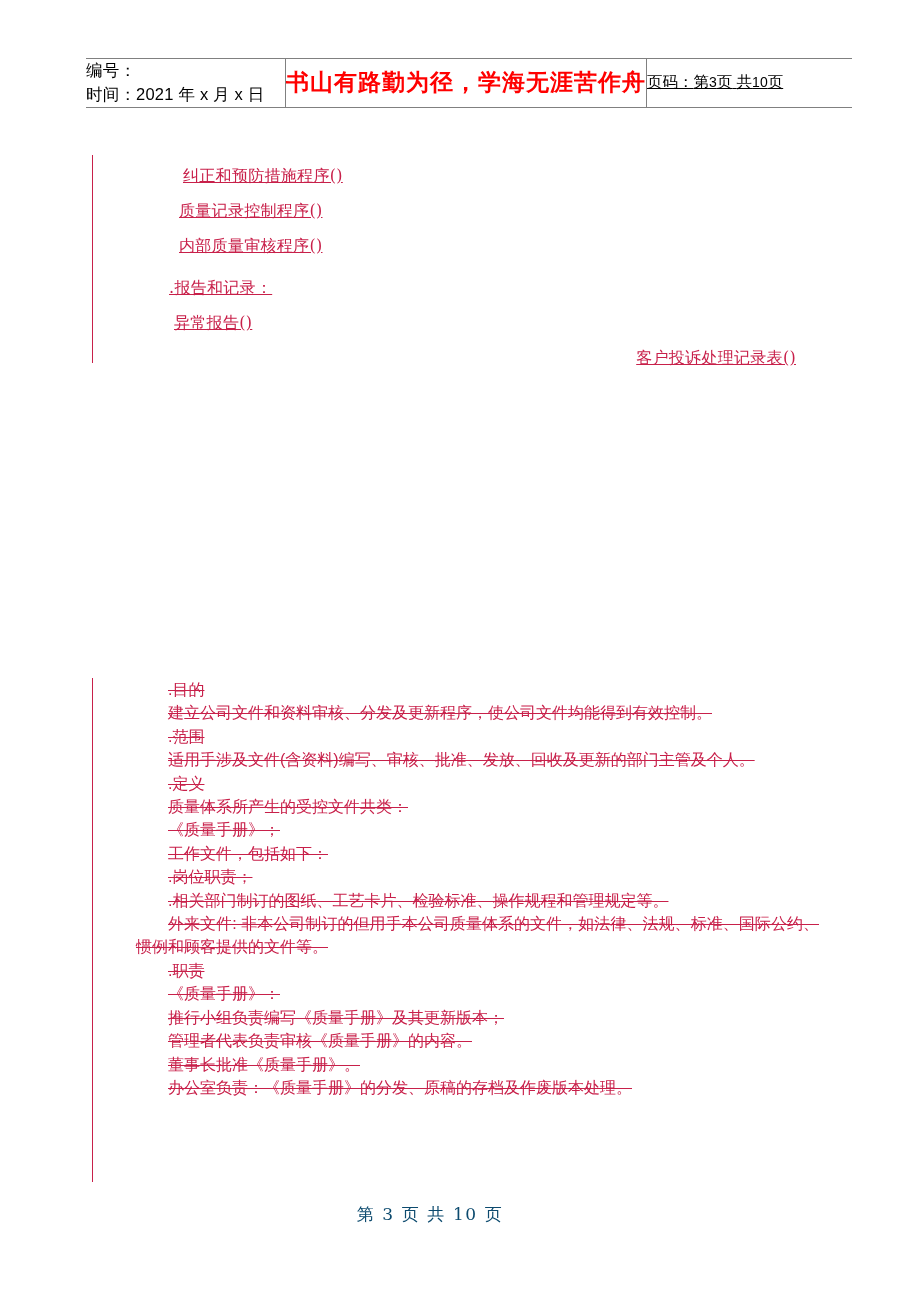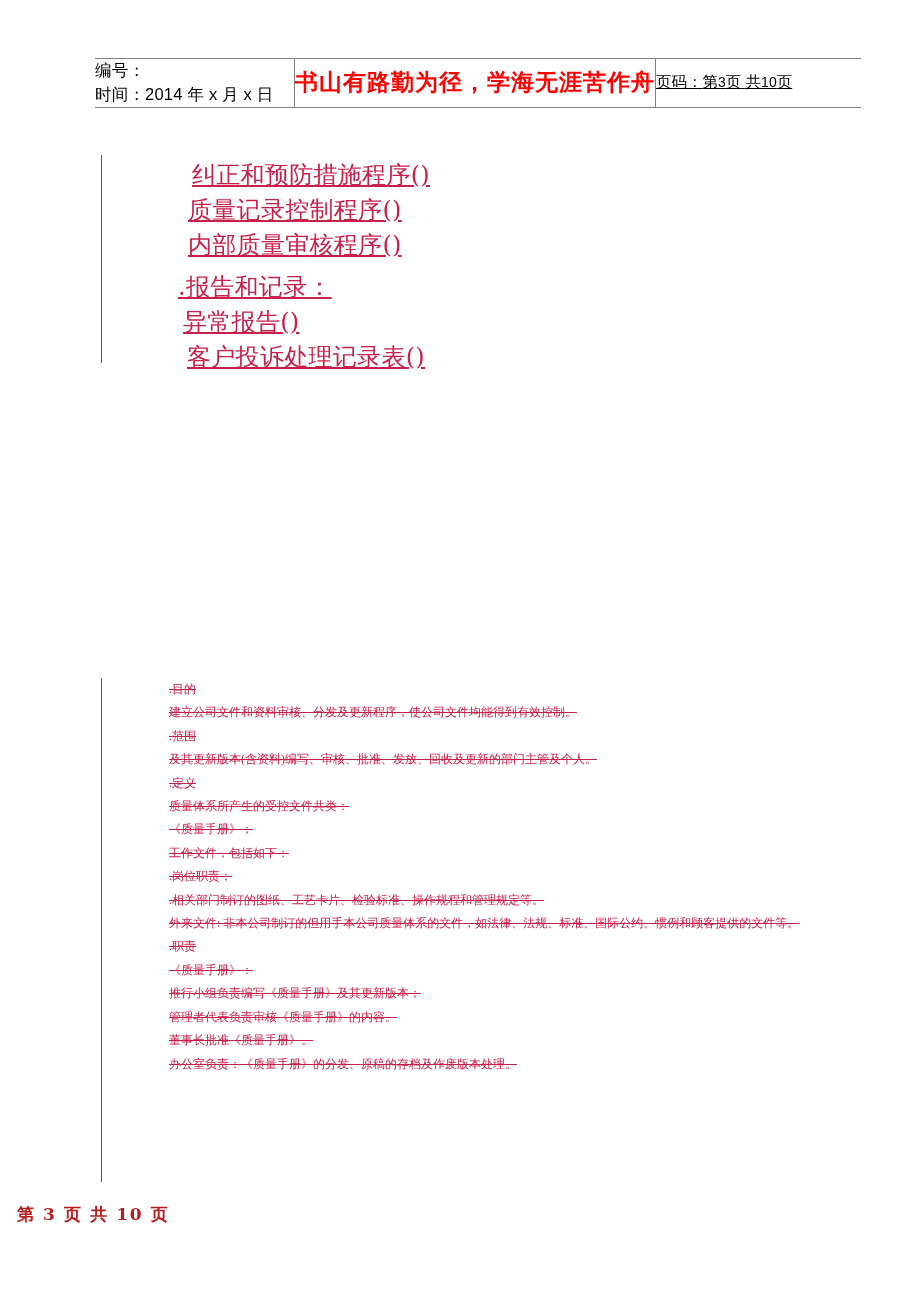--- a/index.html
+++ b/index.html
@@ -12,21 +12,21 @@
     height: 1302px;
     position: relative;
     font-family: "Liberation Sans", "DejaVu Sans", sans-serif;
     color: #000000;
     overflow: hidden;
   }
 
   
   .page {
     position: absolute;
-    left: 17px; top: 0;
+    left: 8px; top: 0;
     width: 796px;
     height: 1302px;
     border-radius: 28px;
   }
 
   
   .header-table {
     position: absolute;
     left: 78px;
     top: 58px;
@@ -96,38 +96,38 @@
   }
   .link-row {
     height: 35px;
     line-height: 35px;
     white-space: nowrap;
   }
   .doc-link {
     color: #c8204a;
     text-decoration: underline;
     font-family: "DejaVu Serif", "Liberation Serif", serif;
-    font-size: 24px;
+    font-size: 16px;
     letter-spacing: 0.3px;
     cursor: pointer;
   }
   .link-row.indent-a { padding-left: 47px; }
   .link-row.indent-b { padding-left: 43px; }
   .link-row.indent-c { padding-left: 33px; margin-top: 7px; }
   .link-row.indent-d { padding-left: 38px; }
-  .link-row.indent-e { padding-left: 42px; }
+  .link-row.indent-e { padding-left: 42px; text-align: right; }
 
   
   .body-block {
     position: absolute;
     left: 128px;
     top: 678px;
     width: 683px;
-    font-family: Liberation Serif, serif;
-    font-size: 12px;
+    font-family: Liberation Sans, sans-serif;
+    font-size: 16px;
     line-height: 23.4px;
     color: #c8204a;
   }
   .body-block p {
     margin: 0;
     text-align: justify;
     text-justify: inter-ideograph;
   }
   .body-block .struck {
     text-decoration: line-through;
@@ -135,42 +135,42 @@
     text-decoration-color: #c8204a;
   }
   .body-block p.indent { text-indent: 2em; }
 
   
   .footer {
     position: absolute;
     left: 0;
     top: 1203px;
     width: 844px;
-    text-align: left;
+    text-align: center;
     font-family: "DejaVu Serif", "Liberation Serif", serif;
-    font-weight: bold;
+    font-weight: normal;
     font-size: 17px;
     letter-spacing: 1.6px;
-    color: #b91c1c;
+    color: #0c4a6e;
   }
 </style>
 </head>
 <body>
 
 <div class="page">
 
   <table class="header-table">
     <tbody>
         <tr>
       <td class="hdr-cell-left">
         <div>
           <span>编号：</span><span></span>
         </div>
         <div>
-          <span>时间：</span><span>2014 年 x 月 x 日</span>
+          <span>时间：</span><span>2021 年 x 月 x 日</span>
         </div>
       </td>
       <td class="hdr-cell-mid">
         <span class="motto">书山有路勤为径，学海无涯苦作舟</span>
       </td>
       <td class="hdr-cell-right">
         <span>页码：</span><span>第</span><span class="hdr-num">3</span><span>页</span><span>&nbsp;</span><span>共</span><span class="hdr-num">10</span><span>页</span>
       </td>
     </tr>
   </tbody>
@@ -197,21 +197,21 @@
     </div>
     <div class="link-row indent-e">
       <span class="doc-link">客户投诉处理记录表()</span>
     </div>
   </div>
 
   <div class="body-block">
     <p class="indent"><span class="struck">.目的</span></p>
     <p class="indent"><span class="struck">建立公司文件和资料审核、分发及更新程序，使公司文件均能得到有效控制。</span></p>
     <p class="indent"><span class="struck">.范围</span></p>
-    <p class="indent"><span class="struck">及其更新版本(含资料)编写、审核、批准、发放、回收及更新的部门主管及个人。</span></p>
+    <p class="indent"><span class="struck">适用手涉及文件(含资料)编写、审核、批准、发放、回收及更新的部门主管及个人。</span></p>
     <p class="indent"><span class="struck">.定义</span></p>
     <p class="indent"><span class="struck">质量体系所产生的受控文件共类：</span></p>
     <p class="indent"><span class="struck">《质量手册》；</span></p>
     <p class="indent"><span class="struck">工作文件，包括如下：</span></p>
     <p class="indent"><span class="struck">.岗位职责；</span></p>
     <p class="indent"><span class="struck">.相关部门制订的图纸、工艺卡片、检验标准、操作规程和管理规定等。</span></p>
     <p class="indent"><span class="struck">外来文件: 非本公司制订的但用手本公司质量体系的文件，如法律、法规、标准、国际公约、惯例和顾客提供的文件等。</span></p>
     <p class="indent"><span class="struck">.职责</span></p>
     <p class="indent"><span class="struck">《质量手册》：</span></p>
     <p class="indent"><span class="struck">推行小组负责编写《质量手册》及其更新版本；</span></p>

